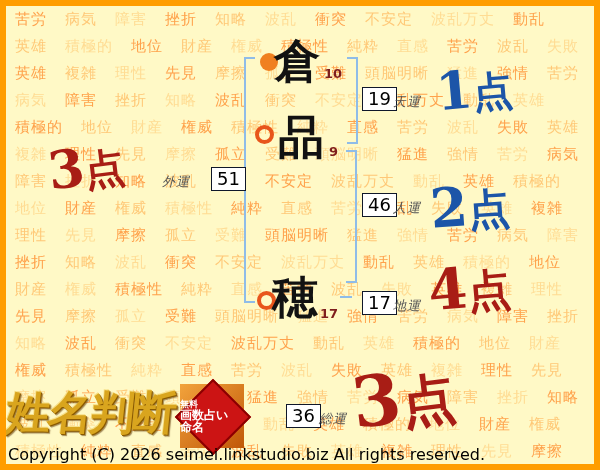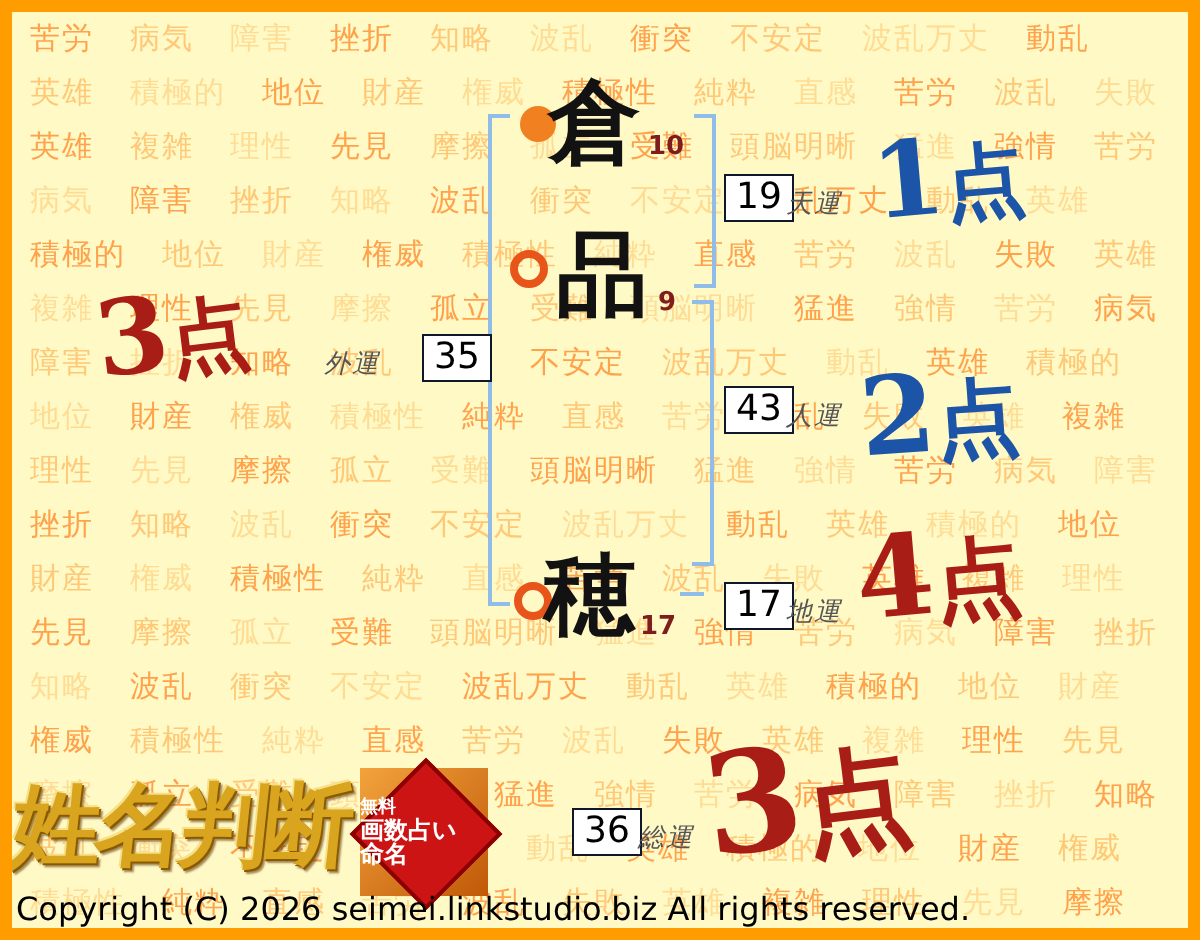--- a/index.html
+++ b/index.html
@@ -87,26 +87,26 @@
 
   <div class="kanji k1">倉</div>
   <div class="strokes s1">10</div>
   <div class="kanji k2">品</div>
   <div class="strokes s2">9</div>
   <div class="kanji k3">穂</div>
   <div class="strokes s3">17</div>
 
   <div class="vbox b-ten">19</div>
   <div class="vlabel l-ten">天運</div>
-  <div class="vbox b-jin">43</div>
+  <div class="vbox b-jin">46</div>
   <div class="vlabel l-jin">人運</div>
   <div class="vbox b-chi">17</div>
   <div class="vlabel l-chi">地運</div>
   <div class="vlabel l-gai">外運</div>
-  <div class="vbox b-gai">35</div>
+  <div class="vbox b-gai">51</div>
   <div class="vbox b-sou">36</div>
   <div class="vlabel l-sou">総運</div>
 
   <div class="score sc-ten" style="color: rgb(28, 85, 168);"><span class="num">1</span><span class="unit">点</span></div>
   <div class="score sc-jin" style="color: rgb(28, 85, 168);"><span class="num">2</span><span class="unit">点</span></div>
   <div class="score sc-chi" style="color: rgb(168, 29, 21);"><span class="num">4</span><span class="unit">点</span></div>
   <div class="score sc-gai" style="color: rgb(168, 29, 21);"><span class="num">3</span><span class="unit">点</span></div>
   <div class="score sc-sou" style="color: rgb(168, 29, 21);"><span class="num">3</span><span class="unit">点</span></div>
 
   <div class="logo">姓名判断</div>

